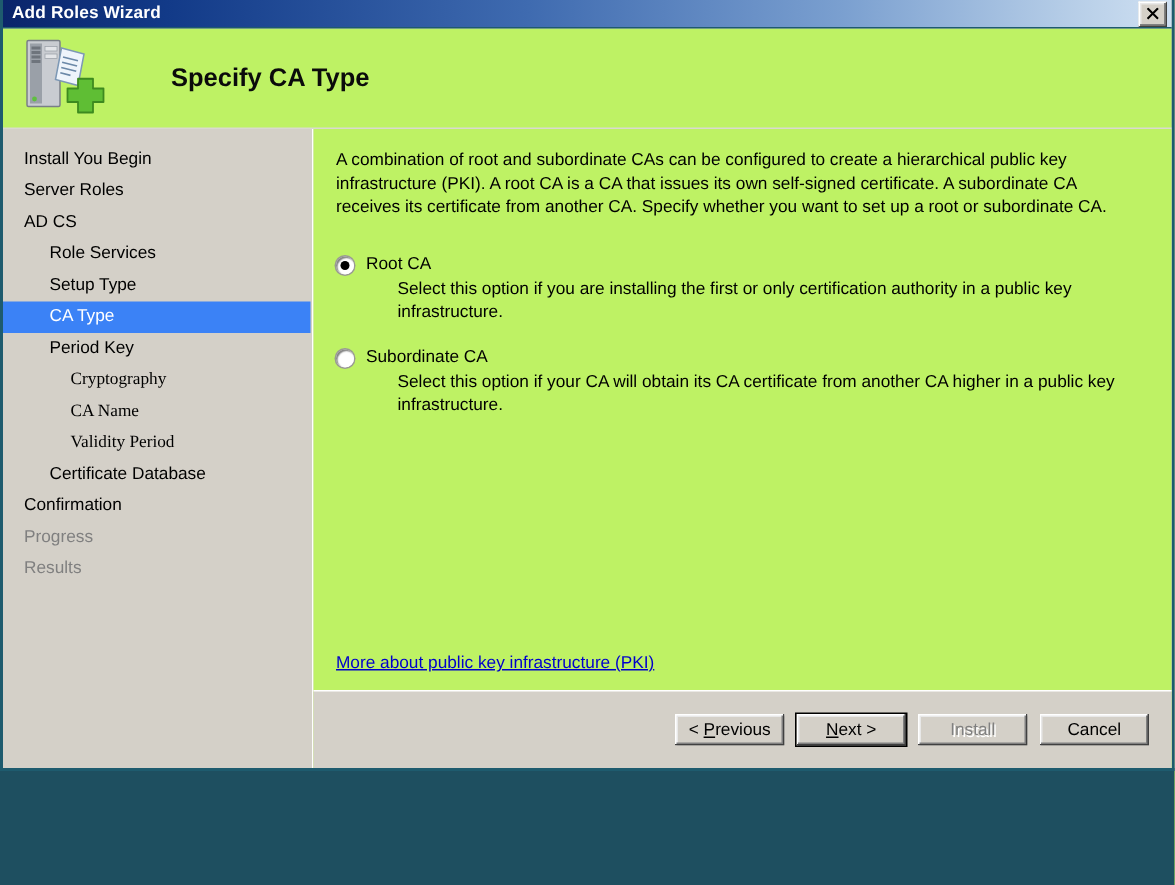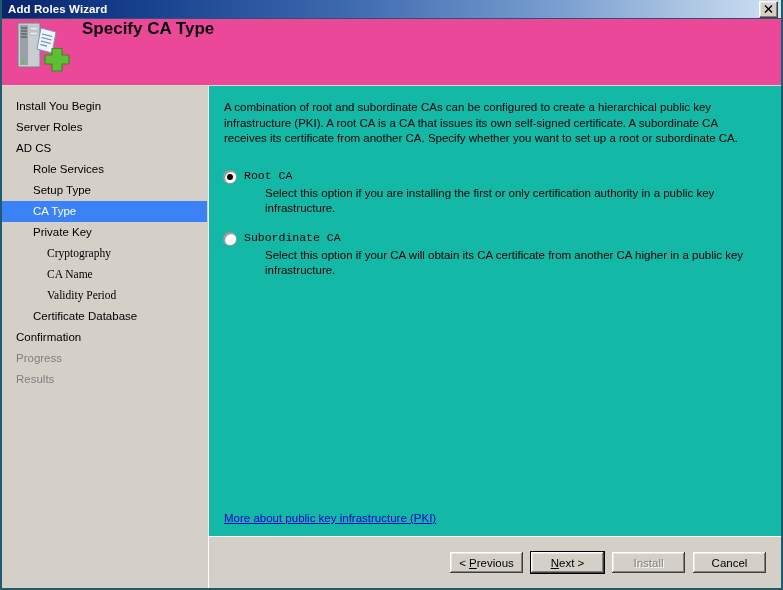--- a/index.html
+++ b/index.html
@@ -13,21 +13,21 @@
     font-family: "Liberation Sans", sans-serif;
     font-size: 11.5px;
     color: #000000;
     background: #1e4f60;
   }
 
   .window {
     position: absolute;
     left: 0; top: 0;
     width: 783px;
-    height: 590px;
+    height: 514px;
     box-sizing: border-box;
     border: 2px solid #1e5b6e;
     border-top: none;
     background: #d4d0c8;
     display: flex;
     flex-direction: column;
   }
 
   
   .titlebar {
@@ -65,26 +65,27 @@
     font-weight: bold;
     line-height: 1;
     color: #000;
     font-family: "Liberation Sans", sans-serif;
     cursor: default;
   }
 
   
   .header {
     flex: 0 0 67px;
-    background: #ec4899;
-    display: flex;
-    align-items: flex-start;
+    background: #bef264;
+    display: flex;
+    align-items: center;
     padding-left: 10px;
     box-sizing: border-box;
     border-bottom: 1px solid #d9d9d0;
+    gap: 32px;
   }
   .header-icon {
     width: 60px;
     height: 58px;
     flex: 0 0 60px;
     position: relative;
   }
   .header-title {
     font-size: 17px;
     font-weight: bold;
@@ -124,41 +125,40 @@
     background: #3b82f6;
     color: #ffffff;
     width: 205px;
   }
   .nav-item.disabled { color: #808080; }
 
   .content {
     flex: 1 1 auto;
     display: flex;
     flex-direction: column;
-    background: #14b8a6;
+    background: #bef264;
     min-width: 0;
   }
   .content-main {
     flex: 1 1 auto;
     padding: 14px 16px 0 15px;
     position: relative;
     min-height: 0;
   }
   .intro {
     font-size: 11.5px;
     line-height: 15.5px;
     color: #000;
     margin: 0 10px 0 0;
   }
   .options { margin-top: 22px; }
   .option-row {
     display: flex;
     align-items: flex-start;
     margin-bottom: 3px;
-    font-family: Liberation Mono, monospace;
   }
   .radio {
     width: 12px;
     height: 12px;
     flex: 0 0 12px;
     margin-top: 2px;
     margin-right: 8px;
     border-radius: 50%;
     background: #ffffff;
     box-shadow: inset 1px 1px 1px #808080, inset -1px -1px 0 #ffffff, 0 0 0 1px #9a9a94;
@@ -271,21 +271,21 @@
 
   <div class="body-area">
 
     <div class="sidebar">
       <div class="nav-item lvl0">Install You Begin</div>
       <div class="nav-item lvl0">Server Roles</div>
       <div class="nav-item lvl0">AD CS</div>
       <div class="nav-item lvl1">Role Services</div>
       <div class="nav-item lvl1">Setup Type</div>
       <div class="nav-item lvl1 selected">CA Type</div>
-      <div class="nav-item lvl1">Private Key</div>
+      <div class="nav-item lvl1">Period Key</div>
       <div class="nav-item lvl2">Cryptography</div>
       <div class="nav-item lvl2">CA Name</div>
       <div class="nav-item lvl2">Validity Period</div>
       <div class="nav-item lvl1">Certificate Database</div>
       <div class="nav-item lvl0">Confirmation</div>
       <div class="nav-item lvl0 disabled">Progress</div>
       <div class="nav-item lvl0 disabled">Results</div>
     </div>
 
     <div class="content">

